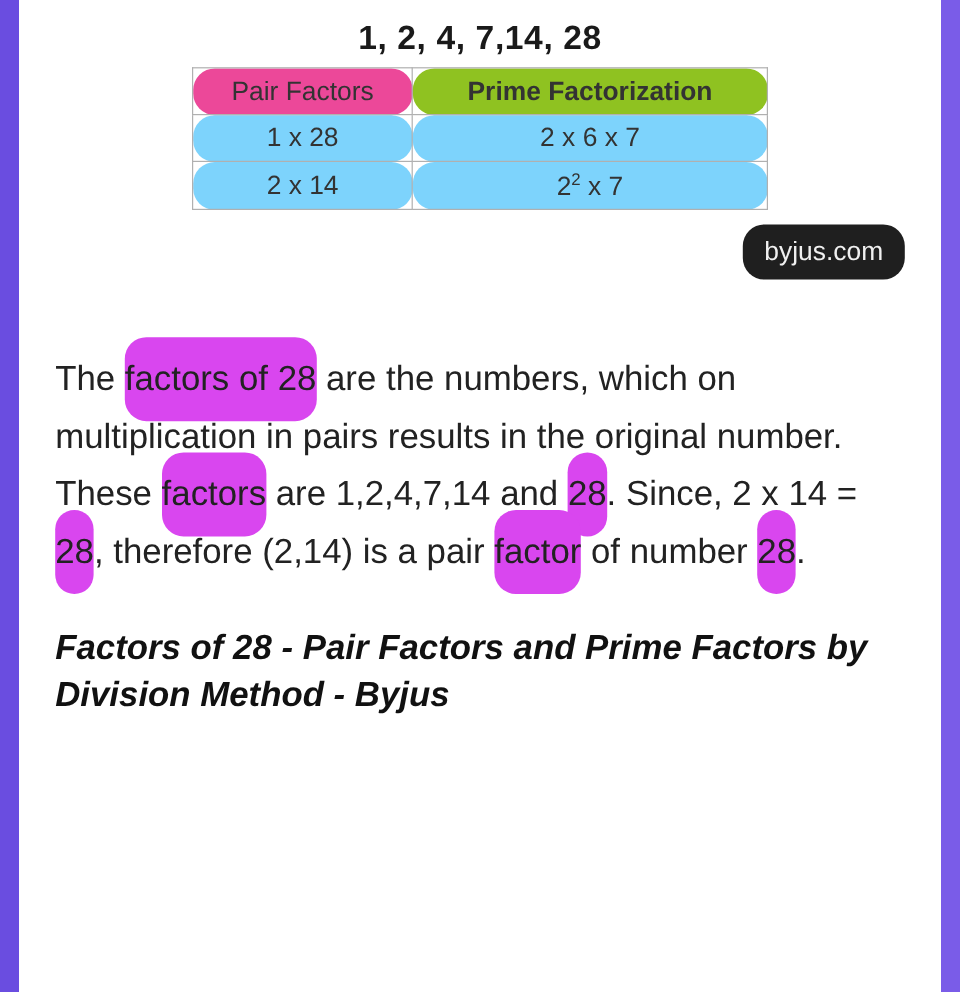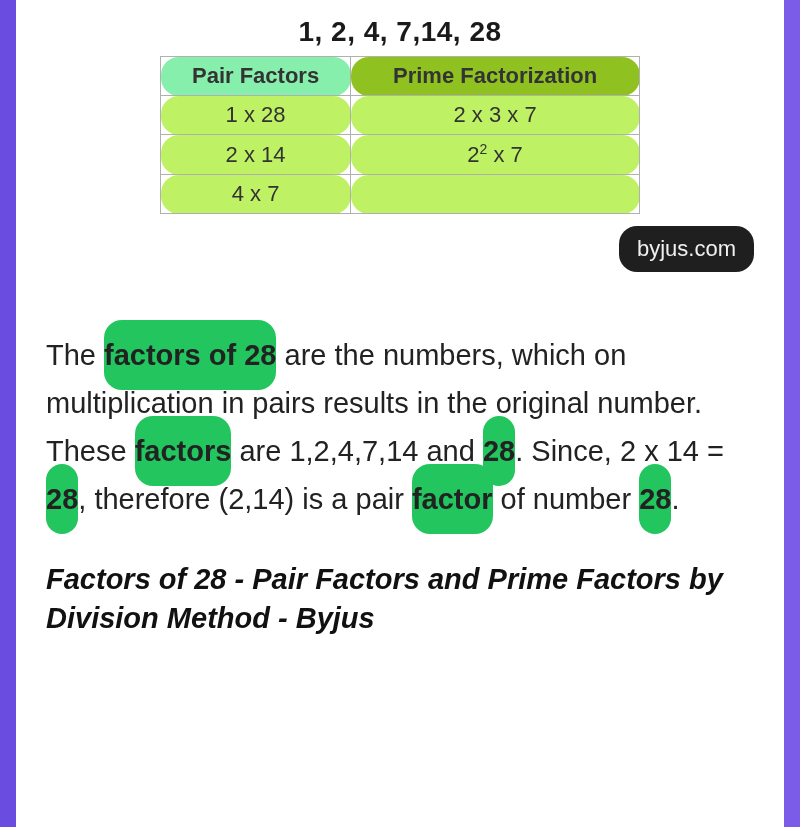--- a/index.html
+++ b/index.html
@@ -38,29 +38,29 @@
       width: 480px;
     }
     th, td {
       border: 1px solid #b0b0b0;
       text-align: center;
       padding: 6px 10px;
       font-size: 22px;
       color: #333;
     }
     th.pair-header {
-      background-color: #86efac;
-      font-weight: bold;
+      background-color: #ec4899;
+      font-weight: normal;
     }
     th.prime-header {
       background-color: #8fc221;
       font-weight: bold;
     }
     td {
-      background-color: #bef264;
+      background-color: #7dd3fc;
     }
     .sup {
       font-size: 14px;
       vertical-align: super;
     }
     .source-badge {
       display: flex;
       justify-content: flex-end;
       margin-top: 12px;
     }
@@ -71,23 +71,22 @@
       font-size: 22px;
     }
     .description {
       margin-top: 60px;
       font-size: 29px;
       line-height: 1.65;
       color: #222;
       font-weight: 400;
     }
     .highlight {
-      background-color: #22c55e;
+      background-color: #d946ef;
       padding: 19px 0;
-      font-weight: bold;
     }
     .article-title {
       margin-top: 36px;
       font-size: 29px;
       font-weight: bold;
       color: #111;
       line-height: 1.35;
       font-style: italic;
     }
   </style>
@@ -99,29 +98,25 @@
 
   <div class="table-container">
     <table>
       <tbody>
           <tr>
         <th class="pair-header">Pair Factors</th>
         <th class="prime-header">Prime Factorization</th>
       </tr>
       <tr>
         <td>1 x 28</td>
-        <td>2 x 3 x 7</td>
+        <td>2 x 6 x 7</td>
       </tr>
       <tr>
         <td>2 x 14</td>
         <td><span>2</span><span class="sup">2</span><span> x 7</span></td>
-      </tr>
-      <tr>
-        <td>4 x 7</td>
-        <td></td>
       </tr>
     </tbody>
       </table>
   </div>
 
   <div class="source-badge">
     <div class="badge">byjus.com</div>
   </div>
 
   <div class="description">

